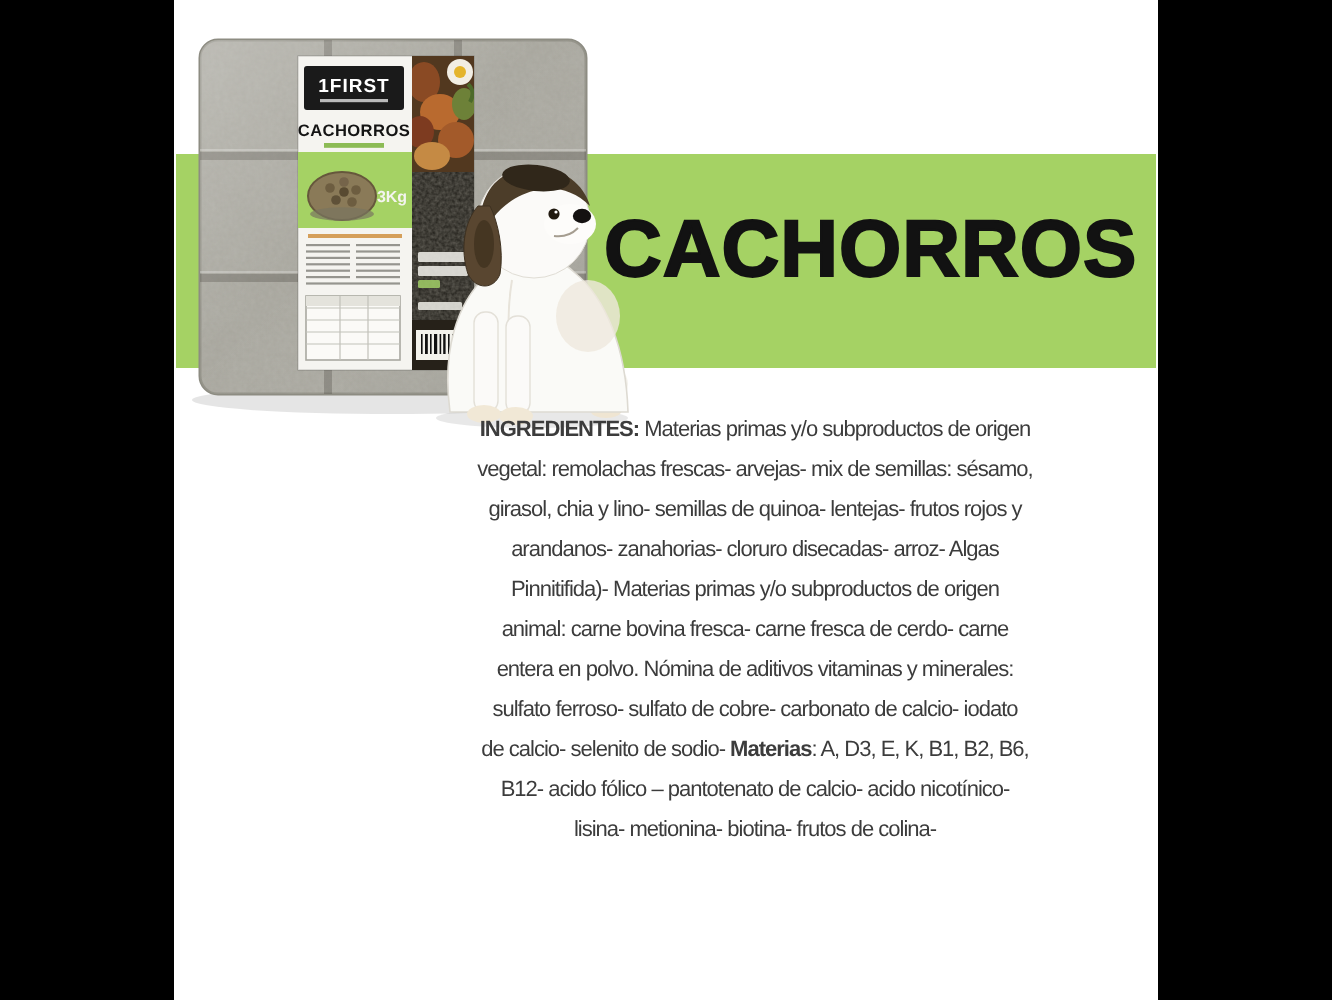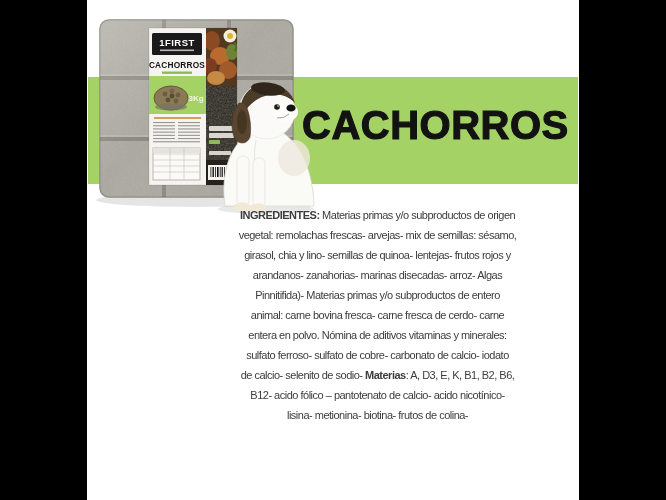--- a/index.html
+++ b/index.html
@@ -185,21 +185,21 @@
     <circle cx="190" cy="98" r="0.8" fill="#ffffff"></circle>
     <ellipse cx="203" cy="100" rx="4.6" ry="3.6" fill="#141110"></ellipse>
     <path d="M201,106 Q196,111 189,110" stroke="#a59d90" stroke-width="1" fill="none"></path>
   </g>
 </svg>
 
 <div class="ingredients">
     <div class="ing-line"><span class="b">INGREDIENTES:</span><span> Materias primas y/o subproductos de origen</span></div>
     <div class="ing-line"><span>vegetal: remolachas frescas- arvejas- mix de semillas: sésamo,</span></div>
     <div class="ing-line"><span>girasol, chia y lino- semillas de quinoa- lentejas- frutos rojos y</span></div>
-    <div class="ing-line"><span>arandanos- zanahorias- marinas disecadas- arroz- Algas</span></div>
-    <div class="ing-line"><span>Pinnitifida)- Materias primas y/o subproductos de entero</span></div>
+    <div class="ing-line"><span>arandanos- zanahorias- cloruro disecadas- arroz- Algas</span></div>
+    <div class="ing-line"><span>Pinnitifida)- Materias primas y/o subproductos de origen</span></div>
     <div class="ing-line"><span>animal: carne bovina fresca- carne fresca de cerdo- carne</span></div>
     <div class="ing-line"><span>entera en polvo. Nómina de aditivos vitaminas y minerales:</span></div>
     <div class="ing-line"><span>sulfato ferroso- sulfato de cobre- carbonato de calcio- iodato</span></div>
     <div class="ing-line"><span>de calcio- selenito de sodio- </span><span class="b">Materias</span><span>: A, D3, E, K, B1, B2, B6,</span></div>
     <div class="ing-line"><span>B12- acido fólico – pantotenato de calcio- acido nicotínico-</span></div>
     <div class="ing-line"><span>lisina- metionina- biotina- frutos de colina-</span></div>
   </div>
 
 </body></html>

